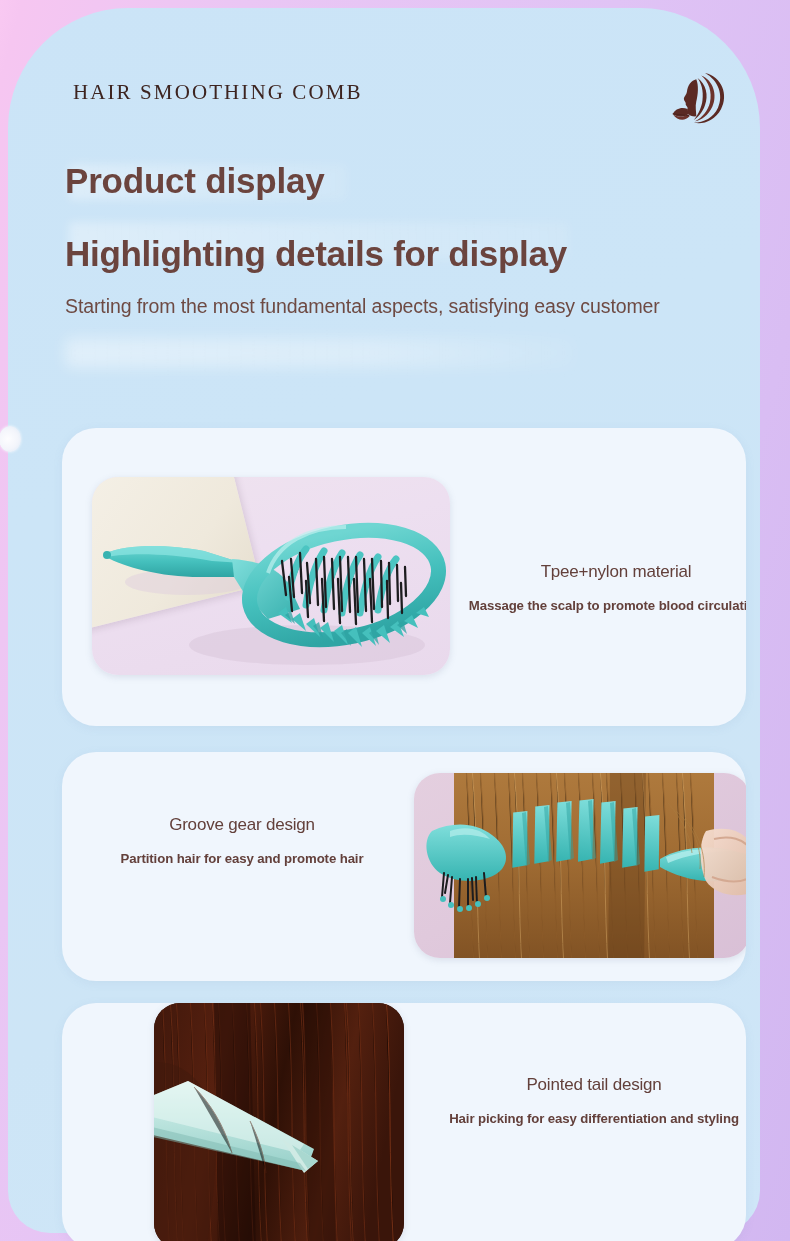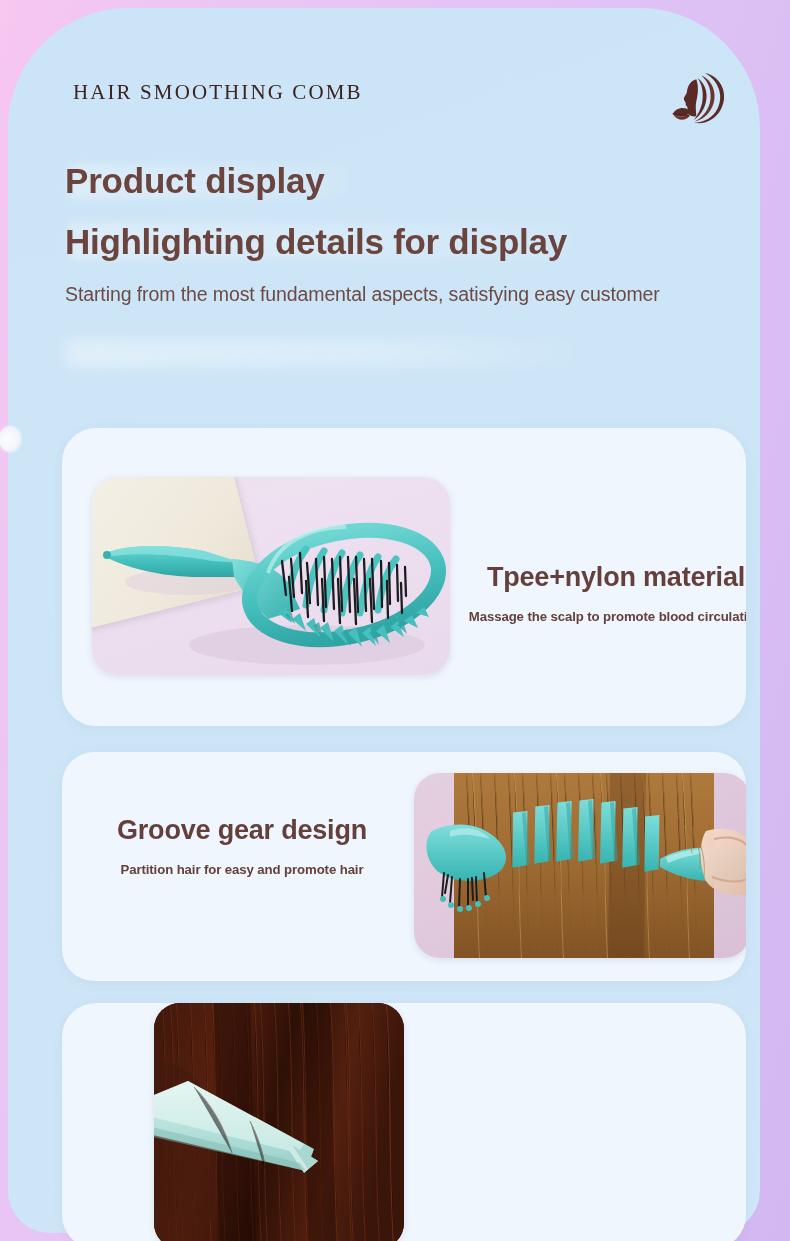--- a/index.html
+++ b/index.html
@@ -91,21 +91,21 @@
     position: relative;
     font-size: 35px;
     font-weight: bold;
     color: #6b443e;
     letter-spacing: -0.2px;
     line-height: 42px;
   }
 
   #h2 {
     position: relative;
-    margin-top: 18px;
+    margin-top: 30px;
     font-size: 35px;
     font-weight: bold;
     color: #6b443e;
     letter-spacing: -0.3px;
     line-height: 44px;
   }
 
   #sub {
     position: relative;
     margin-top: 17px;
@@ -131,35 +131,35 @@
     position: absolute;
     left: 54px;
     width: 684px;
     background: #f0f6fd;
     border-radius: 34px;
     box-shadow: 0 2px 10px rgba(120,150,190,.10);
     overflow: hidden;
   }
 
   #card1 { top: 420px;  height: 298px; }
-  #card2 { top: 744px;  height: 229px; border-radius: 32px; }
+  #card2 { top: 744px;  height: 229px; }
   #card3 { top: 995px;  height: 246px; border-bottom-left-radius: 34px; border-bottom-right-radius: 34px; }
 
   .photo {
     position: absolute;
     overflow: hidden;
     border-radius: 26px;
     box-shadow: 0 2px 7px rgba(110,120,150,.18);
   }
 
   .card-text { position: absolute; }
 
   .card-title {
-    font-size: 27px;
-    font-weight: bold;
+    font-size: 17px;
+    font-weight: normal;
     color: #63403b;
     letter-spacing: -0.2px;
     white-space: nowrap;
   }
 
   .card-desc {
     margin-top: 16px;
     font-size: 13.2px;
     font-weight: bold;
     color: #63403b;
@@ -536,16 +536,20 @@
 
           <path d="M-10 122 L146 160 L152 168 L-10 132 Z" fill="#7fb9b2" opacity=".5"></path>
 
           <g stroke="#5a2312" stroke-width="1" opacity=".5">
             <path d="M40 84 C56 100 70 122 78 150"></path>
             <path d="M96 118 C104 134 110 150 112 170"></path>
           </g>
         </svg>
       </div>
 
+      <div class="card-text" id="text3">
+        <div class="card-title">Pointed tail design</div>
+        <div class="card-desc">Hair picking for easy differentiation and styling</div>
+      </div>
     </div>
 
   </div>
 </div>
 
 </body></html>

